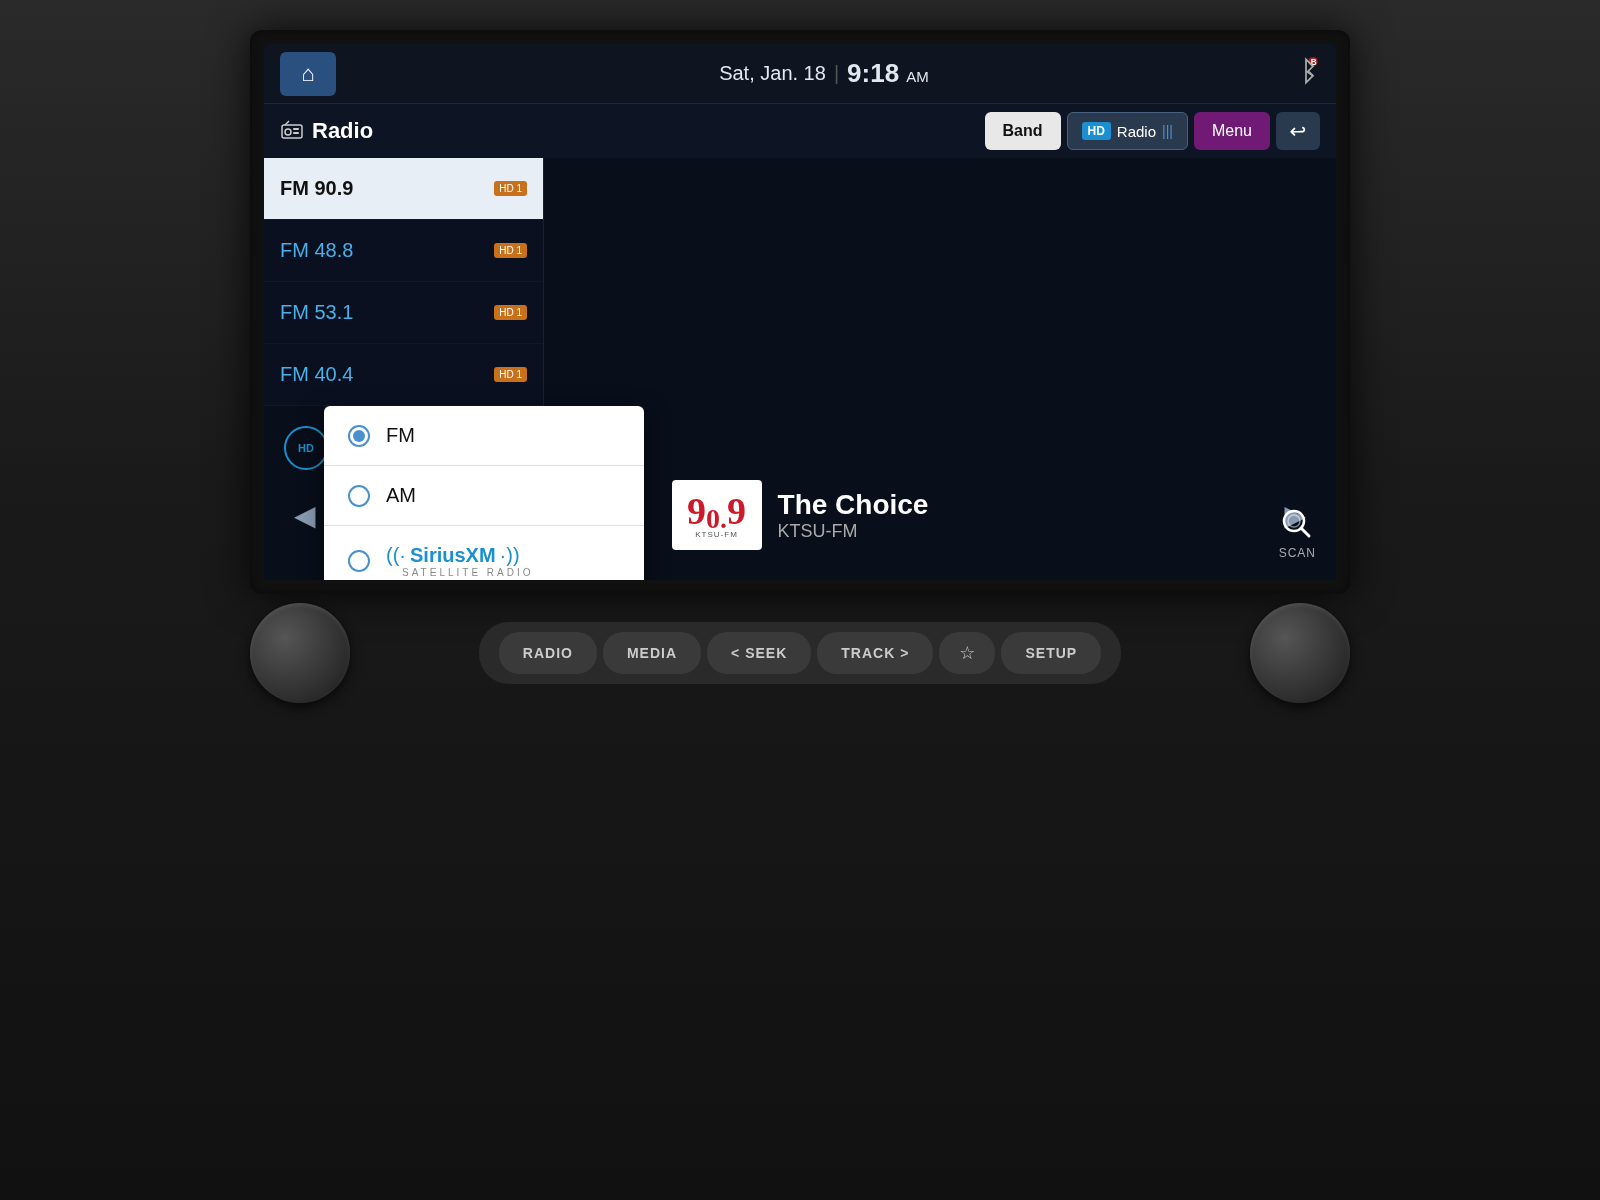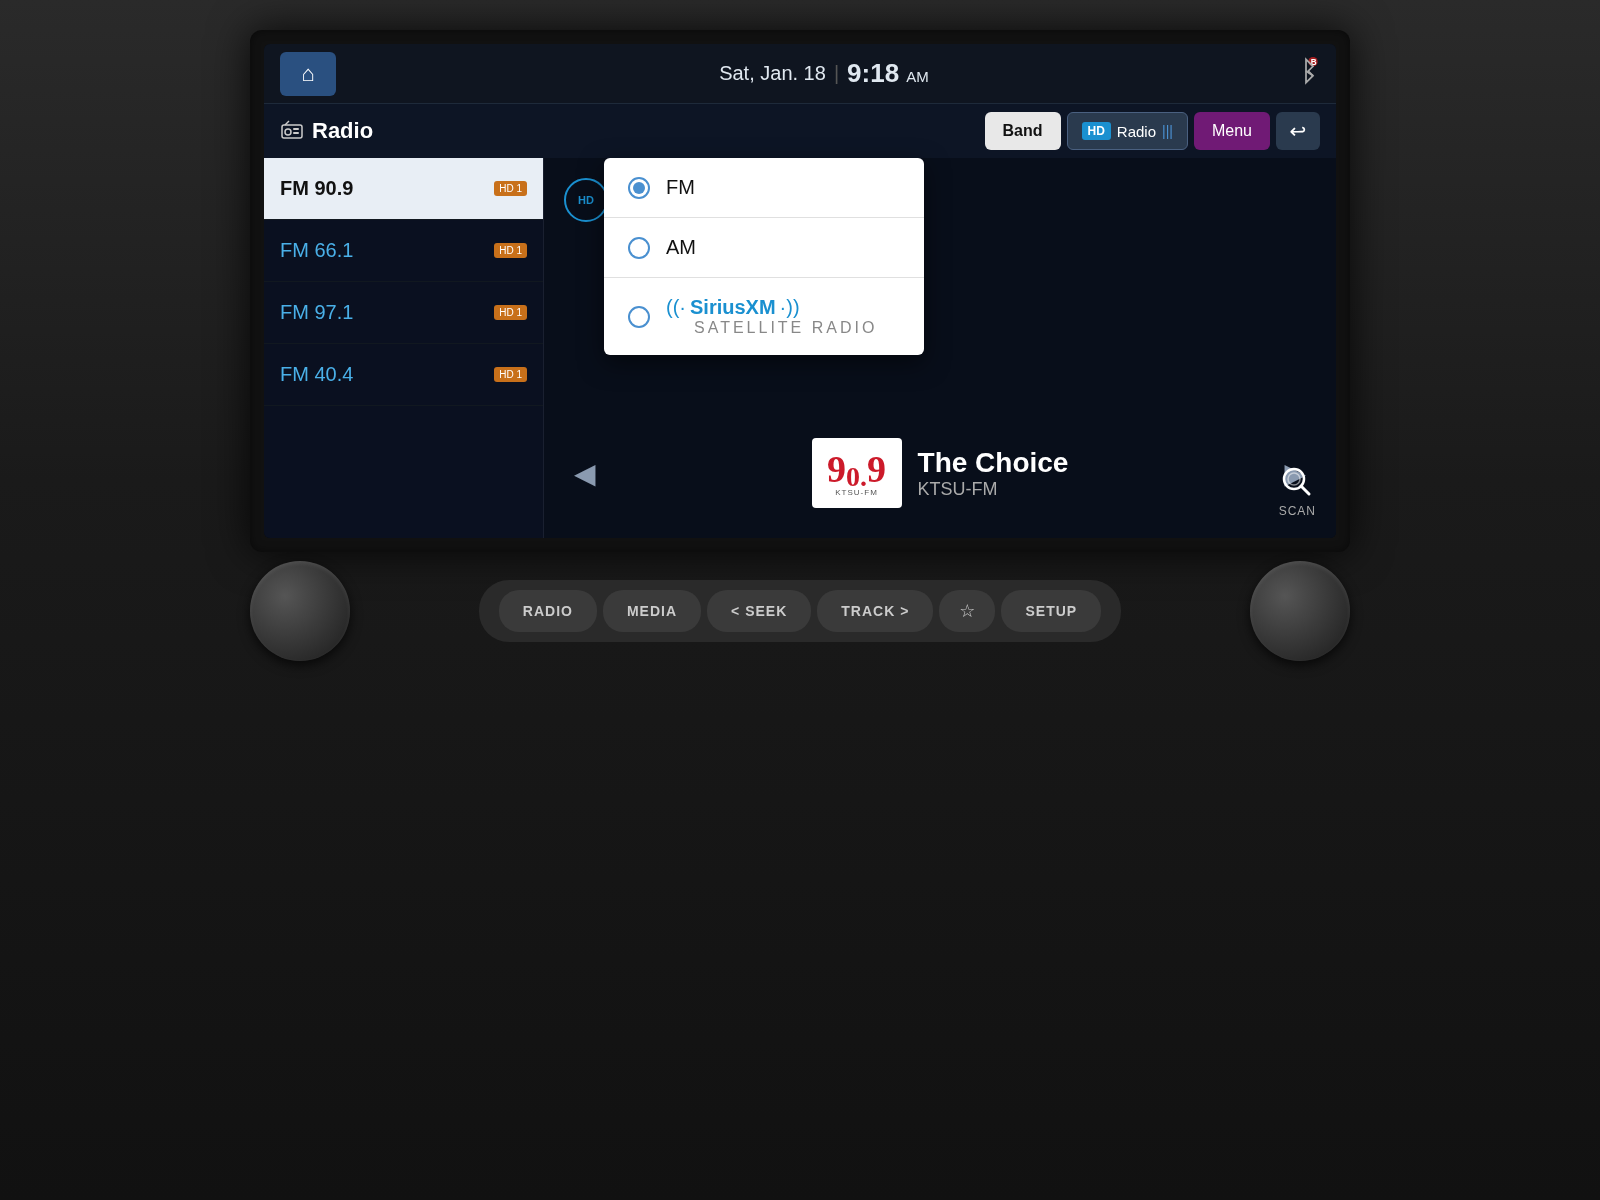--- a/index.html
+++ b/index.html
@@ -192,20 +192,21 @@
       align-items: center;
       justify-content: center;
     }
 
     
     .main-content {
       display: flex;
       background: #080e1a;
       min-height: 380px;
       position: relative;
+      flex-direction: column;
     }
 
     
     .station-list {
       width: 280px;
       background: #0a1020;
       flex-shrink: 0;
       border-right: 1px solid #1a2030;
     }
 
@@ -514,29 +515,29 @@
             <span class="station-freq">
               <span class="fm-label">FM </span>
               <span class="freq-num">90.9</span>
             </span>
             <span class="hd-badge-small">HD 1</span>
           </div>
 
           <div class="station-item">
             <span class="station-freq">
               <span class="fm-label">FM </span>
-              <span class="freq-num">66.1</span>
+              <span class="freq-num">48.8</span>
             </span>
             <span class="hd-badge-small">HD 1</span>
           </div>
 
           <div class="station-item">
             <span class="station-freq">
               <span class="fm-label">FM </span>
-              <span class="freq-num">97.1</span>
+              <span class="freq-num">53.1</span>
             </span>
             <span class="hd-badge-small">HD 1</span>
           </div>
 
 
           <div class="station-item">
             <span class="station-freq">
               <span class="fm-label">FM </span>
               <span class="freq-num">40.4</span>
             </span>
@@ -601,21 +602,21 @@
             </div>
 
             <div class="band-option">
               <div class="radio-circle"></div>
               <div class="sirius-label">
                 <div style="display:flex; align-items:center; gap:4px;">
                   <span style="color:#1a90d0; font-size:20px;">((·</span>
                   <span style="font-weight:bold; color:#1a90d0; font-size:20px;">SiriusXM</span>
                   <span style="color:#1a90d0; font-size:20px;">·))</span>
                 </div>
-                <div style="font-size:16px; color:#888; letter-spacing:3px; margin-left: 28px;">SATELLITE RADIO</div>
+                <div style="font-size:10px; color:#888; letter-spacing:3px; margin-left: 16px;">SATELLITE RADIO</div>
               </div>
             </div>
 
           </div>
 
         </div>
 
       </div>
 
     </div>

